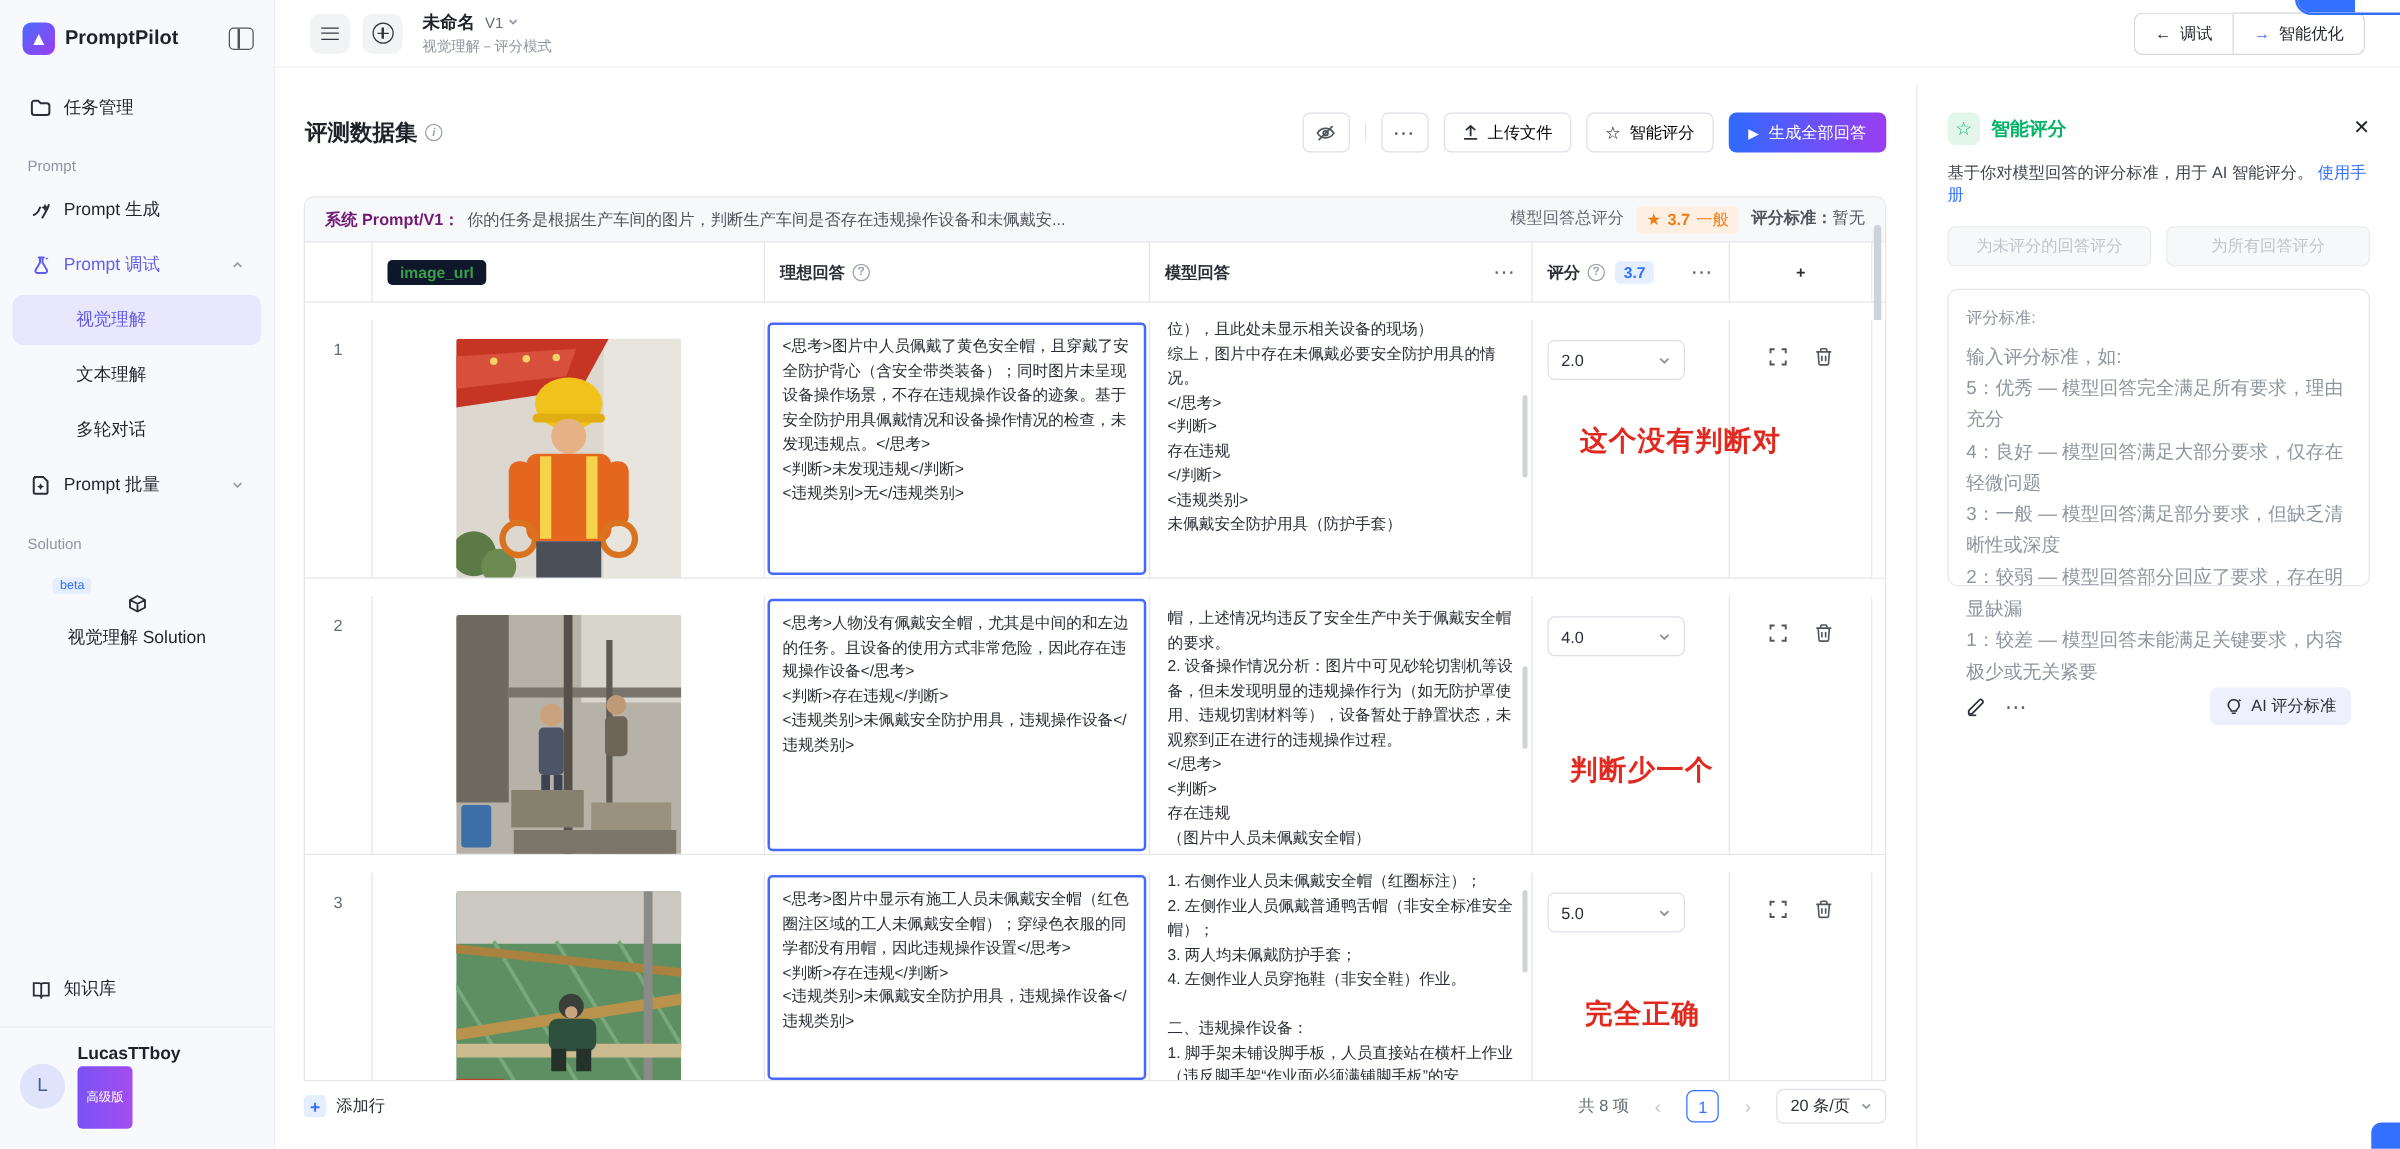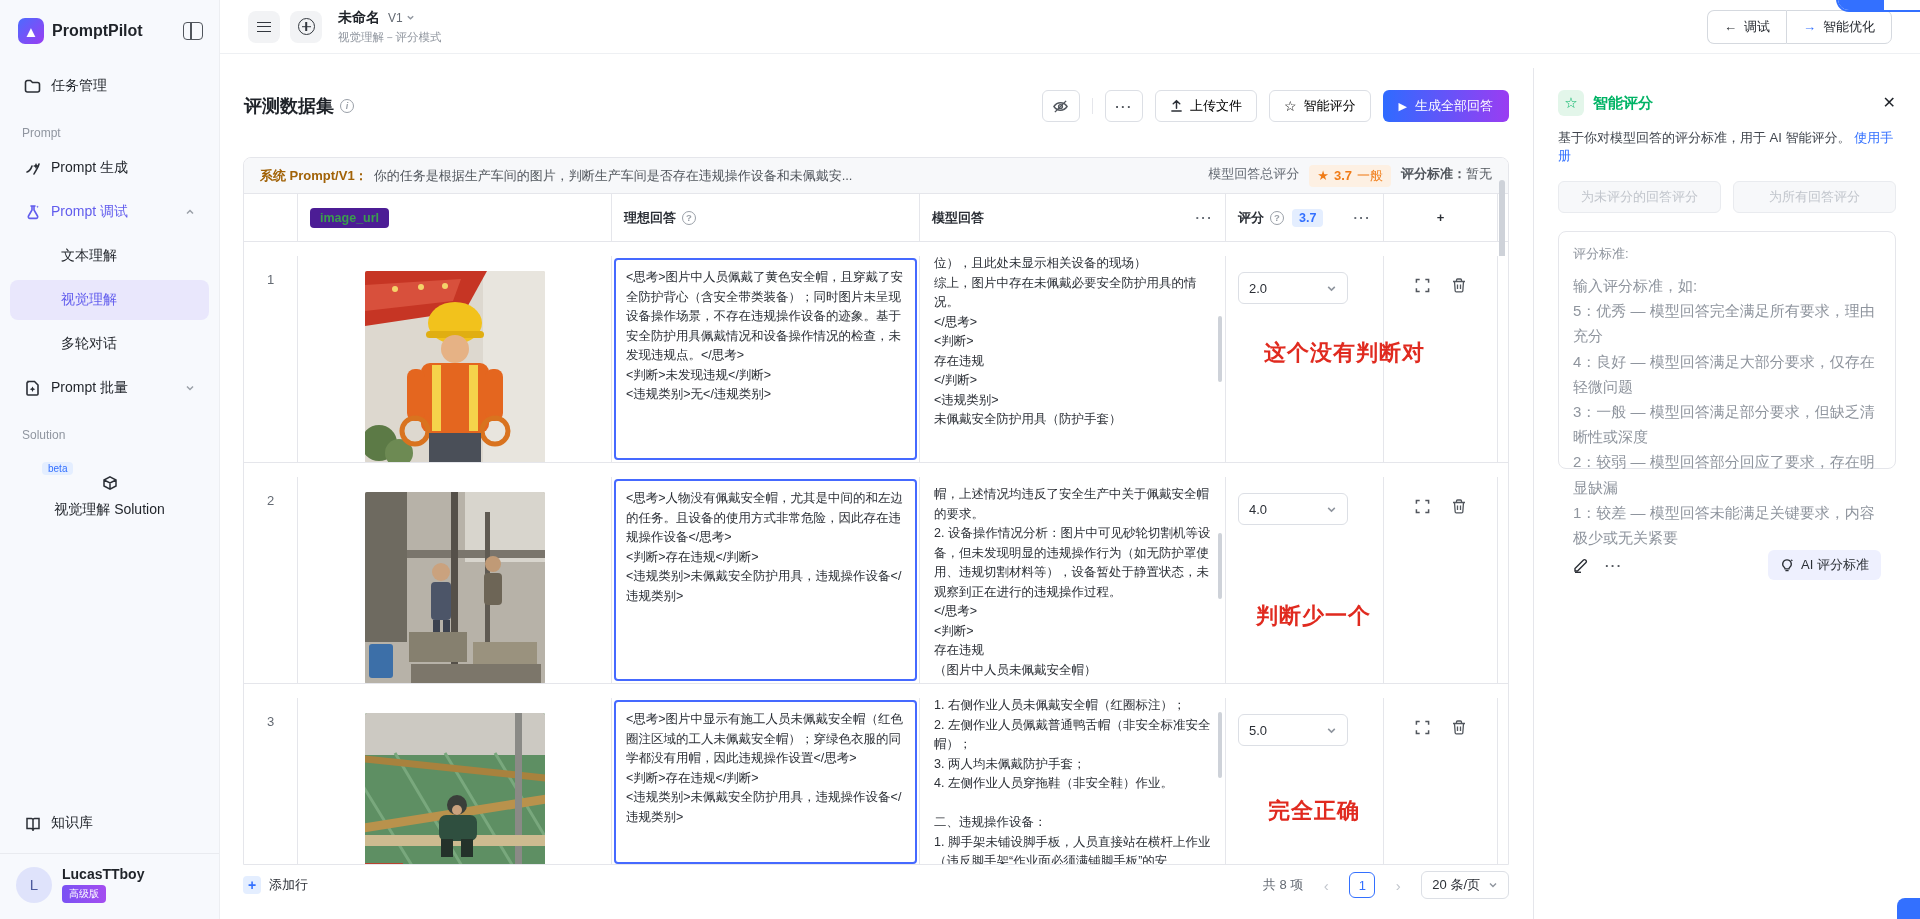--- a/index.html
+++ b/index.html
@@ -19,21 +19,21 @@
   .nav-sub { padding-left:51px; }
   .nav-sub.active { background:#e9e7fc; color:#615ced; font-weight:500; }
   .section-label { font-size:12px; color:#9096a0; padding:18px 18px 6px 22px; }
   .chev { margin-left:auto; }
   .beta-badge { display:inline-block; font-size:10px; color:#3370ff; background:#e4eeff; border-radius:4px; padding:1px 6px; margin-left:42px; margin-top:14px; width:max-content; }
   .solution-item { margin-top:0;flex-direction:column; }
   .side-spacer { flex:1; }
   .user-block { border-top:1px solid #e9ebf0; padding:12px 16px 16px; display:flex; gap:10px; align-items:center; }
   .avatar { width:36px; height:36px; border-radius:50%; background:#dfe3fb; color:#4d5a9e; font-size:15px; display:flex; align-items:center; justify-content:center; }
   .user-name { font-size:14px; font-weight:700; }
-  .user-badge { display:inline-block; margin-top:3px; font-size:10px; color:#fff; background:linear-gradient(90deg,#7a52f4,#a44df0); padding:2px 7px; border-radius:4px; }
+  .user-badge { display:inline-block; margin-top:3px; font-size:10px; color:#fff; background:linear-gradient(90deg,#7a52f4,#a44df0); padding:18px 7px; border-radius:4px; }
 
   
   .topbar { position:absolute; left:220px; top:0; width:1700px; height:54px; background:#fff; border-bottom:1px solid #eef0f3; display:flex; align-items:center; padding:0 28px; }
   .icon-btn-soft { width:32px; height:32px; border-radius:8px; background:#f2f3f5; display:flex; align-items:center; justify-content:center; cursor:pointer; margin-right:10px; }
   .hamburger { width:14px; height:10px; border-top:1.7px solid #33383f; border-bottom:1.7px solid #33383f; position:relative; }
   .hamburger::after { content:""; position:absolute; left:0; right:0; top:3.2px; height:1.7px; background:#33383f; }
   .plus-circle { width:17px; height:17px; border:1.6px solid #33383f; border-radius:50%; position:relative; }
   .plus-circle::before,.plus-circle::after { content:""; position:absolute; background:#33383f; }
   .plus-circle::before { left:50%; top:3px; bottom:3px; width:1.6px; transform:translateX(-50%); }
   .plus-circle::after { top:50%; left:3px; right:3px; height:1.6px; transform:translateY(-50%); }
@@ -54,34 +54,34 @@
   .info-circ { width:14px; height:14px; border:1.3px solid #9aa0a8; border-radius:50%; color:#9aa0a8; font-size:9px; display:inline-flex; align-items:center; justify-content:center; font-style:italic; font-weight:600; }
   .main-toolbar { margin-left:auto; display:flex; align-items:center; gap:12px; }
   .sq-btn { width:38px; height:32px; border:1px solid #dcdfe5; border-radius:6px; background:#fff; display:flex; align-items:center; justify-content:center; cursor:pointer; color:#51565d; }
   .v-div { width:1px; height:16px; background:#e5e6eb; }
   .txt-btn { height:32px; padding:0 14px; border:1px solid #dcdfe5; border-radius:6px; background:#fff; font-size:13px; display:flex; align-items:center; gap:7px; cursor:pointer; }
   .grad-btn { height:32px; padding:0 16px; border:none; border-radius:6px; background:linear-gradient(90deg,#2f6bff,#9a3df2); color:#fff; font-size:13px; display:flex; align-items:center; gap:8px; cursor:pointer; }
   .dots { letter-spacing:1.5px; font-weight:700; color:#51565d; }
 
   .card { position:absolute; left:23px; top:89px; width:1266px; height:708px; border:1px solid #e5e6eb; border-radius:8px 8px 0 0; overflow:hidden; background:#fff; }
   .sysbar { height:36px; background:#f7f8fa; border-bottom:1px solid #e5e6eb; display:flex; align-items:center; padding:0 16px; gap:6px; }
-  .sys-label { font-weight:700; color:#a16207; font-size:13px; white-space:nowrap; }
+  .sys-label { font-weight:700; color:#701a75; font-size:13px; white-space:nowrap; }
   .sys-text { color:#51565d; font-size:13px; flex:1; white-space:nowrap; overflow:hidden; text-overflow:ellipsis; }
   .sys-right { display:flex; align-items:flex-start; gap:10px; white-space:nowrap; }
   .sys-total-label { color:#646a73; font-size:13px; }
   .score-pill { background:#fdf0e3; color:#f07b16; border-radius:4px; padding:2px 8px; font-size:13px; display:flex; gap:5px; align-items:center; }
   .score-pill b { font-weight:700; }
   .sys-criteria { color:#51565d; font-size:13px; }
   .sys-criteria b { font-weight:600; }
 
   .tgrid { display:grid; grid-template-columns:54px 314px 308px 306px 158px 114px 12px; }
   .thead { height:48px; border-bottom:1px solid #e5e6eb; }
   .thead > div { display:flex; align-items:center; padding:0 12px; font-size:13px; font-weight:600; color:#2b2f36; border-right:1px solid #e5e6eb; }
   .thead > div:last-child, .trow > div:last-child { border-right:none; }
-  .tag-green { background:#4c1d95; color:#3a9e4d; font-size:12.5px; font-weight:600; padding:3px 10px; border-radius:4px; }
+  .tag-green { background:#0f172a; color:#3a9e4d; font-size:12.5px; font-weight:600; padding:3px 10px; border-radius:4px; }
   .qmark { width:14px; height:14px; border:1.2px solid #9aa0a8; border-radius:50%; color:#9aa0a8; font-size:9.5px; display:inline-flex; align-items:center; justify-content:center; margin-left:6px; font-weight:600; }
   .badge-blue { background:#e4eeff; color:#3370ff; font-size:12.5px; font-weight:600; border-radius:4px; padding:2px 7px; margin-left:8px; }
   .hdr-dots { margin-left:auto; color:#646a73; letter-spacing:1.5px; font-weight:700; cursor:pointer; }
   .plus-col { justify-content:center; color:#646a73; font-size:17px; font-weight:400; }
 
   .trow { border-bottom:1px solid #e5e6eb; }
   .trow > div { border-right:1px solid #e5e6eb; position:relative; overflow:hidden;margin-top:14px; }
   .row-num { font-size:13px; color:#646a73; text-align:center; padding-top:16px; }
   .cell-img { display:flex; justify-content:center; }
   .cell-img svg { margin-top:15px; border-radius:2px; }
@@ -168,25 +168,25 @@
         </svg>
     </span>
     <span>Prompt 调试</span>
     <span class="chev">
       <svg width="10" height="10" viewBox="0 0 10 10">
           <path d="M2 6.5 L5 3.5 L8 6.5" stroke="#9aa0a8" stroke-width="1.5" fill="none"></path>
         </svg>
     </span>
   </div>
 
+  <div class="nav-item nav-sub active">
+    <span>视觉理解</span>
+  </div>
   <div class="nav-item nav-sub">
     <span>文本理解</span>
-  </div>
-  <div class="nav-item nav-sub active">
-    <span>视觉理解</span>
   </div>
   <div class="nav-item nav-sub">
     <span>多轮对话</span>
   </div>
 
   <div class="nav-item">
     <span class="icn">
       <svg width="15" height="16" viewBox="0 0 15 16">
           <path d="M3 1.5h6.5L13 5v9a1 1 0 0 1-1 1H3a1 1 0 0 1-1-1v-11a1 1 0 0 1 1-1z" fill="none" stroke="#2b2f36" stroke-width="1.6"></path>
           <path d="M7.5 6.5l.9 1.8 1.9.9-1.9.9-.9 1.8-.9-1.8-1.9-.9 1.9-.9z" fill="#2b2f36"></path>

